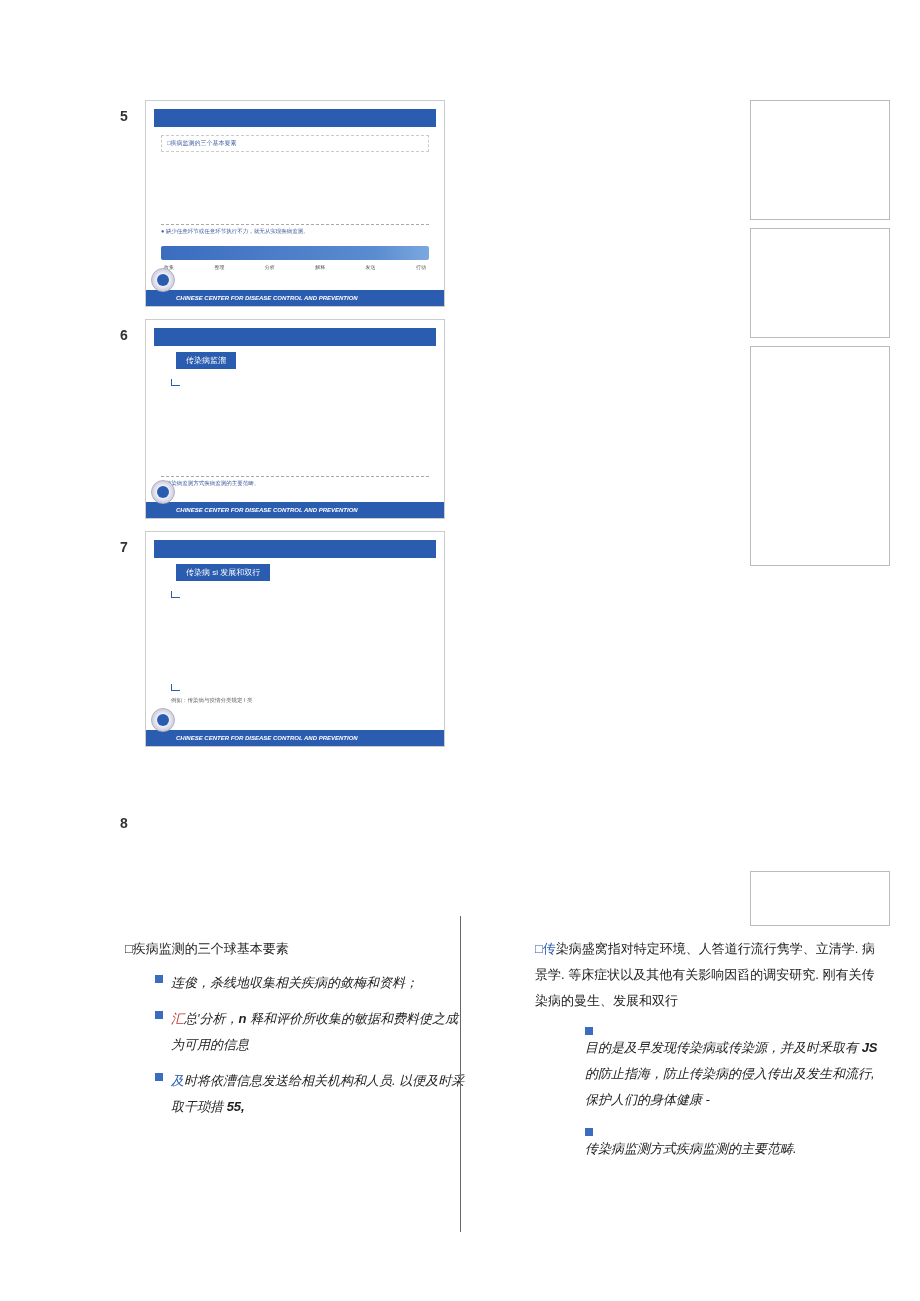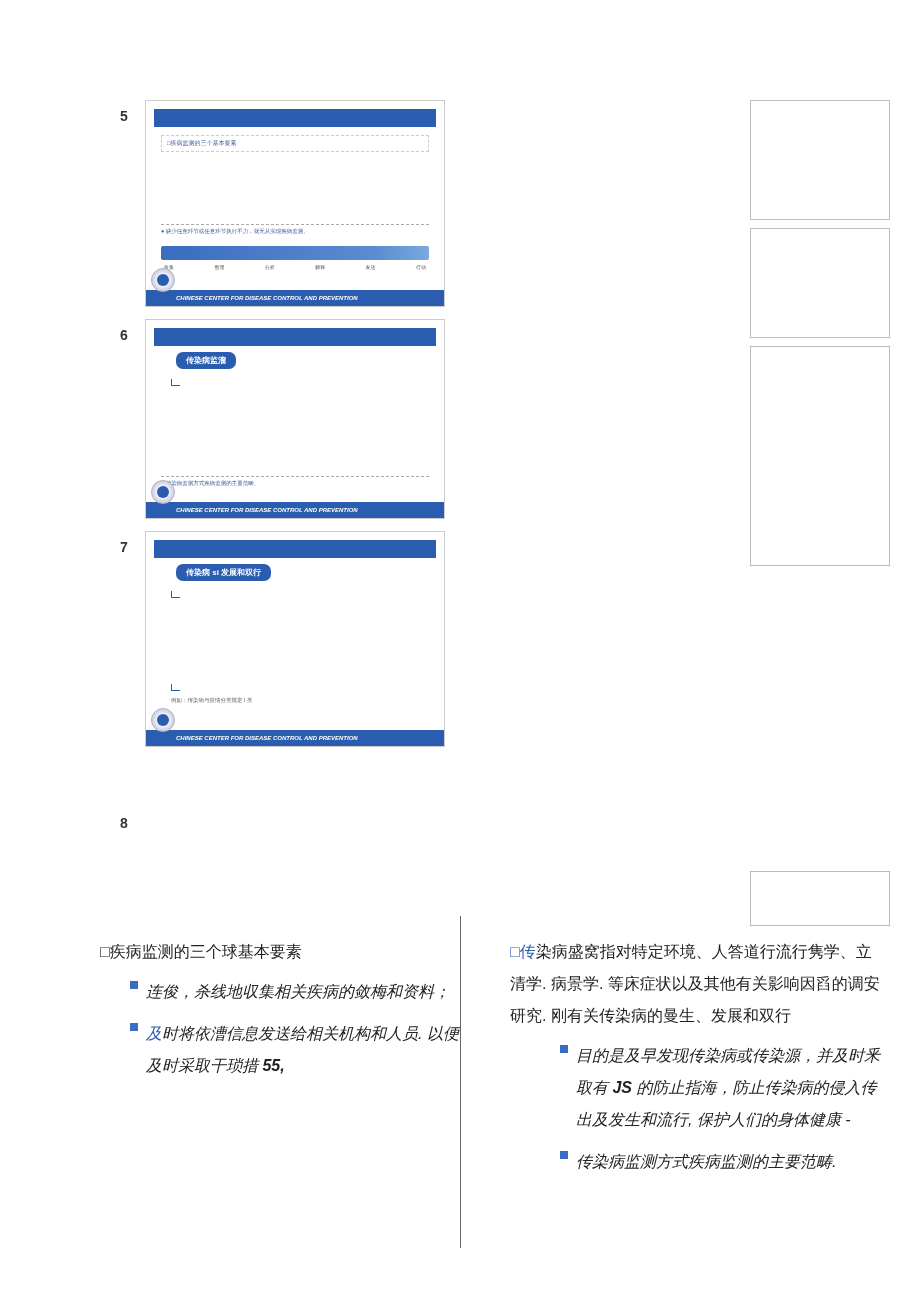--- a/index.html
+++ b/index.html
@@ -10,42 +10,42 @@
   .right-col { width: 140px; margin-left: 150px; display: flex; flex-direction: column; }
   .right-box { border: 1px solid #bbb; background: #fff; flex: 0 0 auto; }
   .rb1 { height: 120px; }
   .rb2 { height: 110px; margin-top: 8px; }
   .rb3 { height: 220px; margin-top: 8px; }
   .rb4 { height: 55px; margin-top: 305px; }
   .slide-row { display: flex; align-items: flex-start; }
   .slide-num { width: 25px; font-size: 14px; font-weight: bold; color: #333; padding-top: 8px; }
   .slide { border: 1px solid #ccc; width: 300px; background: #fff; position: relative; padding-bottom: 28px; margin-bottom: 12px; }
   .slide-7 .slide { margin-bottom: 60px; }
-  .title-tab { background: #2a5cb0; color: #fff; font-size: 8px; font-weight: bold; padding: 3px 10px; margin: 6px 0 0 30px; display: inline-block; border-radius: 7px; }
+  .title-tab { background: #2a5cb0; color: #fff; font-size: 8px; font-weight: normal; padding: 3px 10px; margin: 6px 0 0 30px; display: inline-block; }
   .title-area { margin: 8px 8px 0 8px; }
   .title-strip { height: 18px; background: #2a5cb0; }
   .sub-box { margin: 8px 15px 6px 15px; border: 1px dashed #ccc; padding: 3px 5px; font-size: 6px; color: #3a5a9a; min-height: 16px; }
   .body-area { min-height: 100px; margin: 4px 15px; }
   .flow-bar { height: 14px; background: linear-gradient(90deg, #3a6cc0 0%, #5a8cd0 80%, #7aa8e0 100%); margin: 8px 15px 4px 15px; border-radius: 2px; position: relative; }
   .flow-labels { display: flex; justify-content: space-between; margin: 2px 18px 8px 18px; font-size: 5px; color: #555; }
   .dashed-note { border-top: 1px dashed #aaa; margin: 6px 15px 0 15px; padding-top: 3px; font-size: 5.5px; color: #3a5a9a; min-height: 14px; }
   .footer-bar { position: absolute; bottom: 0; left: 0; right: 0; height: 16px; background: #2a5cb0; color: #fff; font-size: 6px; font-style: italic; font-weight: bold; display: flex; align-items: center; padding-left: 30px; }
   .logo { position: absolute; bottom: 14px; left: 5px; width: 24px; height: 24px; border-radius: 50%; background: radial-gradient(circle, #fff 30%, #d8d8e8 60%, #c0c0d0 100%); border: 1px solid #b0b0c0; z-index: 2; display: flex; align-items: center; justify-content: center; }
   .logo::after { content: ""; width: 12px; height: 12px; border-radius: 50%; background: #2a5cb0; }
   .small-text { font-size: 5.5px; color: #666; margin: 4px 25px; }
   .bottom-notes { display: flex; margin: 10px 40px 0 100px; gap: 40px; position: relative; }
   .bottom-notes .divider { width: 1px; background: #666; position: absolute; left: 360px; top: -20px; bottom: -60px; }
-  .notes-col { flex: 1; font-size: 16px; line-height: 2; color: #222; }
+  .notes-col { flex: 1; font-size: 13px; line-height: 2; color: #222; margin-left: 25px; }
   .notes-col .h { margin-bottom: 8px; }
   .notes-col .item { display: flex; align-items: flex-start; margin-bottom: 10px; margin-left: 30px; font-style: italic; }
   .sq { width: 8px; height: 8px; background: #3a6cc0; margin-right: 8px; margin-top: 5px; flex-shrink: 0; }
   .red { color: #c03030; }
   .blue-t { color: #2a5cb0; }
   .col2 .h { display: flex; align-items: flex-start; }
-  .col2 .item { margin-left: 50px; }
+  .col2 .item { margin-left: 50px; flex-direction: column; }
   .sub-icon { width: 9px; height: 7px; border: 1.5px solid #2a5cb0; border-top: none; border-right: none; margin: 10px 0 6px 25px; }
   .tiny-bar { width: 6px; height: 4px; background: #4a7cc0; margin: 6px 0 0 38px; }
   .mini-line { font-size: 5px; color: #777; margin-left: 40px; margin-top: 2px; }
 </style>
 </head>
 <body>
 
 <div class="page">
   <div class="layout">
     <div class="left-col">
@@ -123,20 +123,24 @@
 
   <div class="bottom-notes">
     <div class="notes-col">
       <div class="h">□疾病监测的三个球基本要素</div>
       <div class="item">
           <span class="sq"></span>
           <span>连俊，杀线地収集相关疾病的敛梅和资料；</span>
         </div>
       <div class="item">
           <span class="sq"></span>
+          <span><span class="red">汇</span><span>总'分析，<b>n</b> 释和评价所收集的敏据和费料使之成为可用的信息</span></span>
+        </div>
+      <div class="item">
+          <span class="sq"></span>
           <span><span class="blue-t">及</span>时将依漕信息发送给相关机构和人员. 以便及时采取干琐措 <b>55,</b></span>
         </div>
     </div>
 
     <div class="divider"></div>
 
     <div class="notes-col col2">
       <div class="h">
         <span><span class="blue-t">□传</span><span>染病盛窝指对特定环境、人答道行流行隽学、立清学. 病景学. 等床症状以及其他有关影响因舀的调安研究. 刚有关传染病的曼生、发展和双行</span></span>
       </div>

